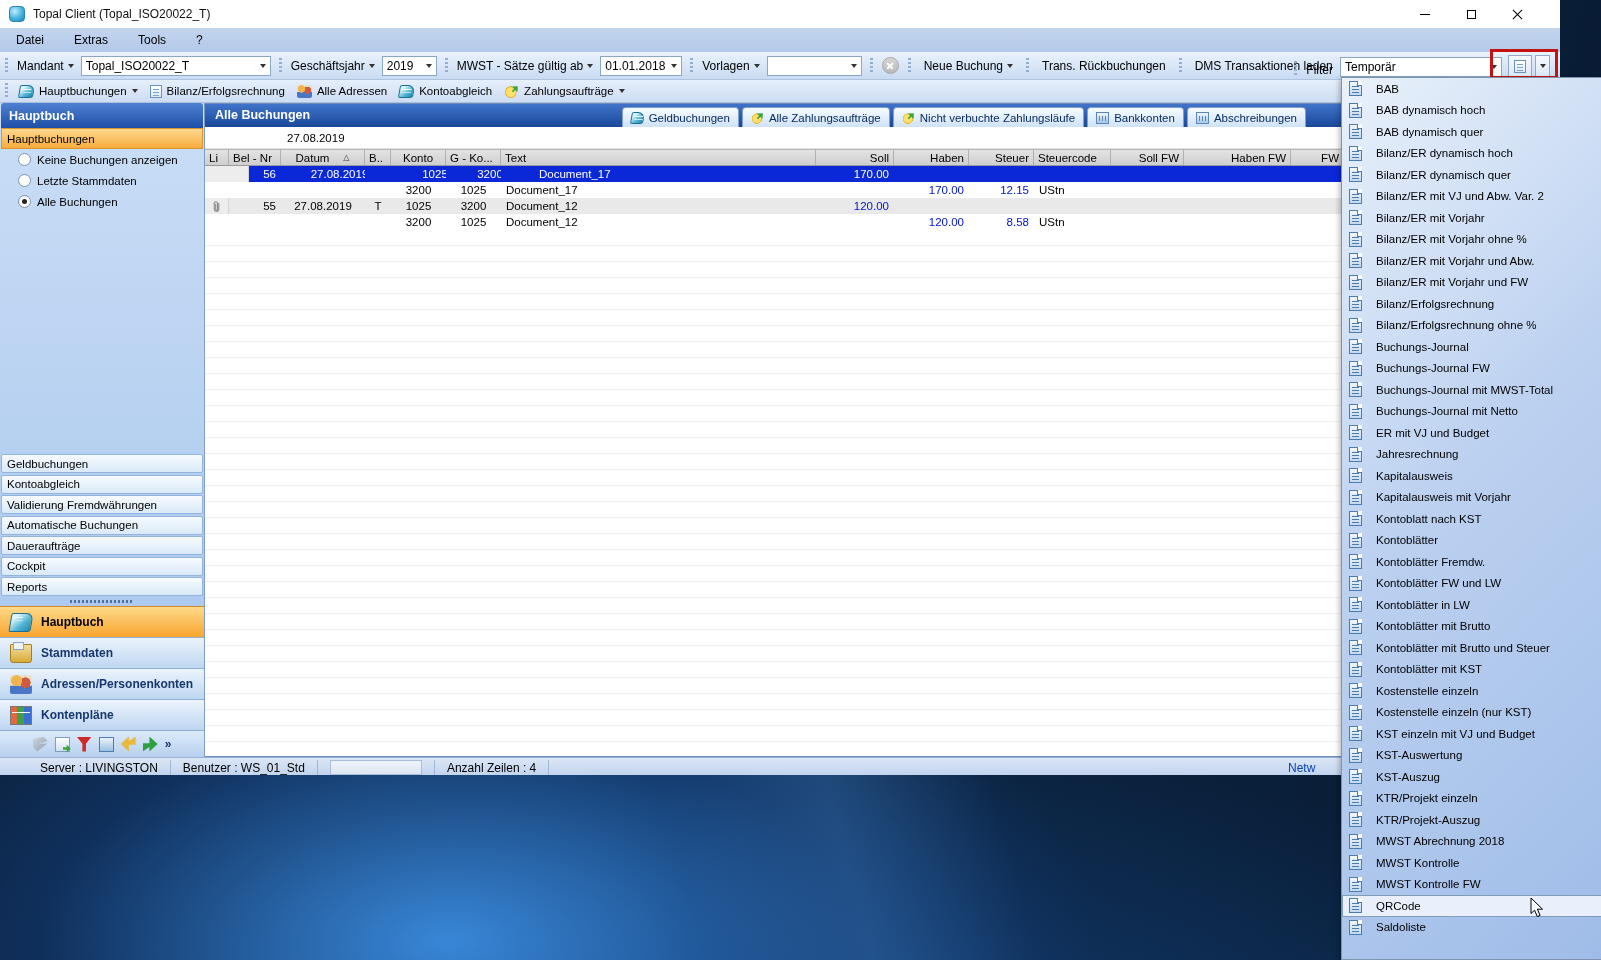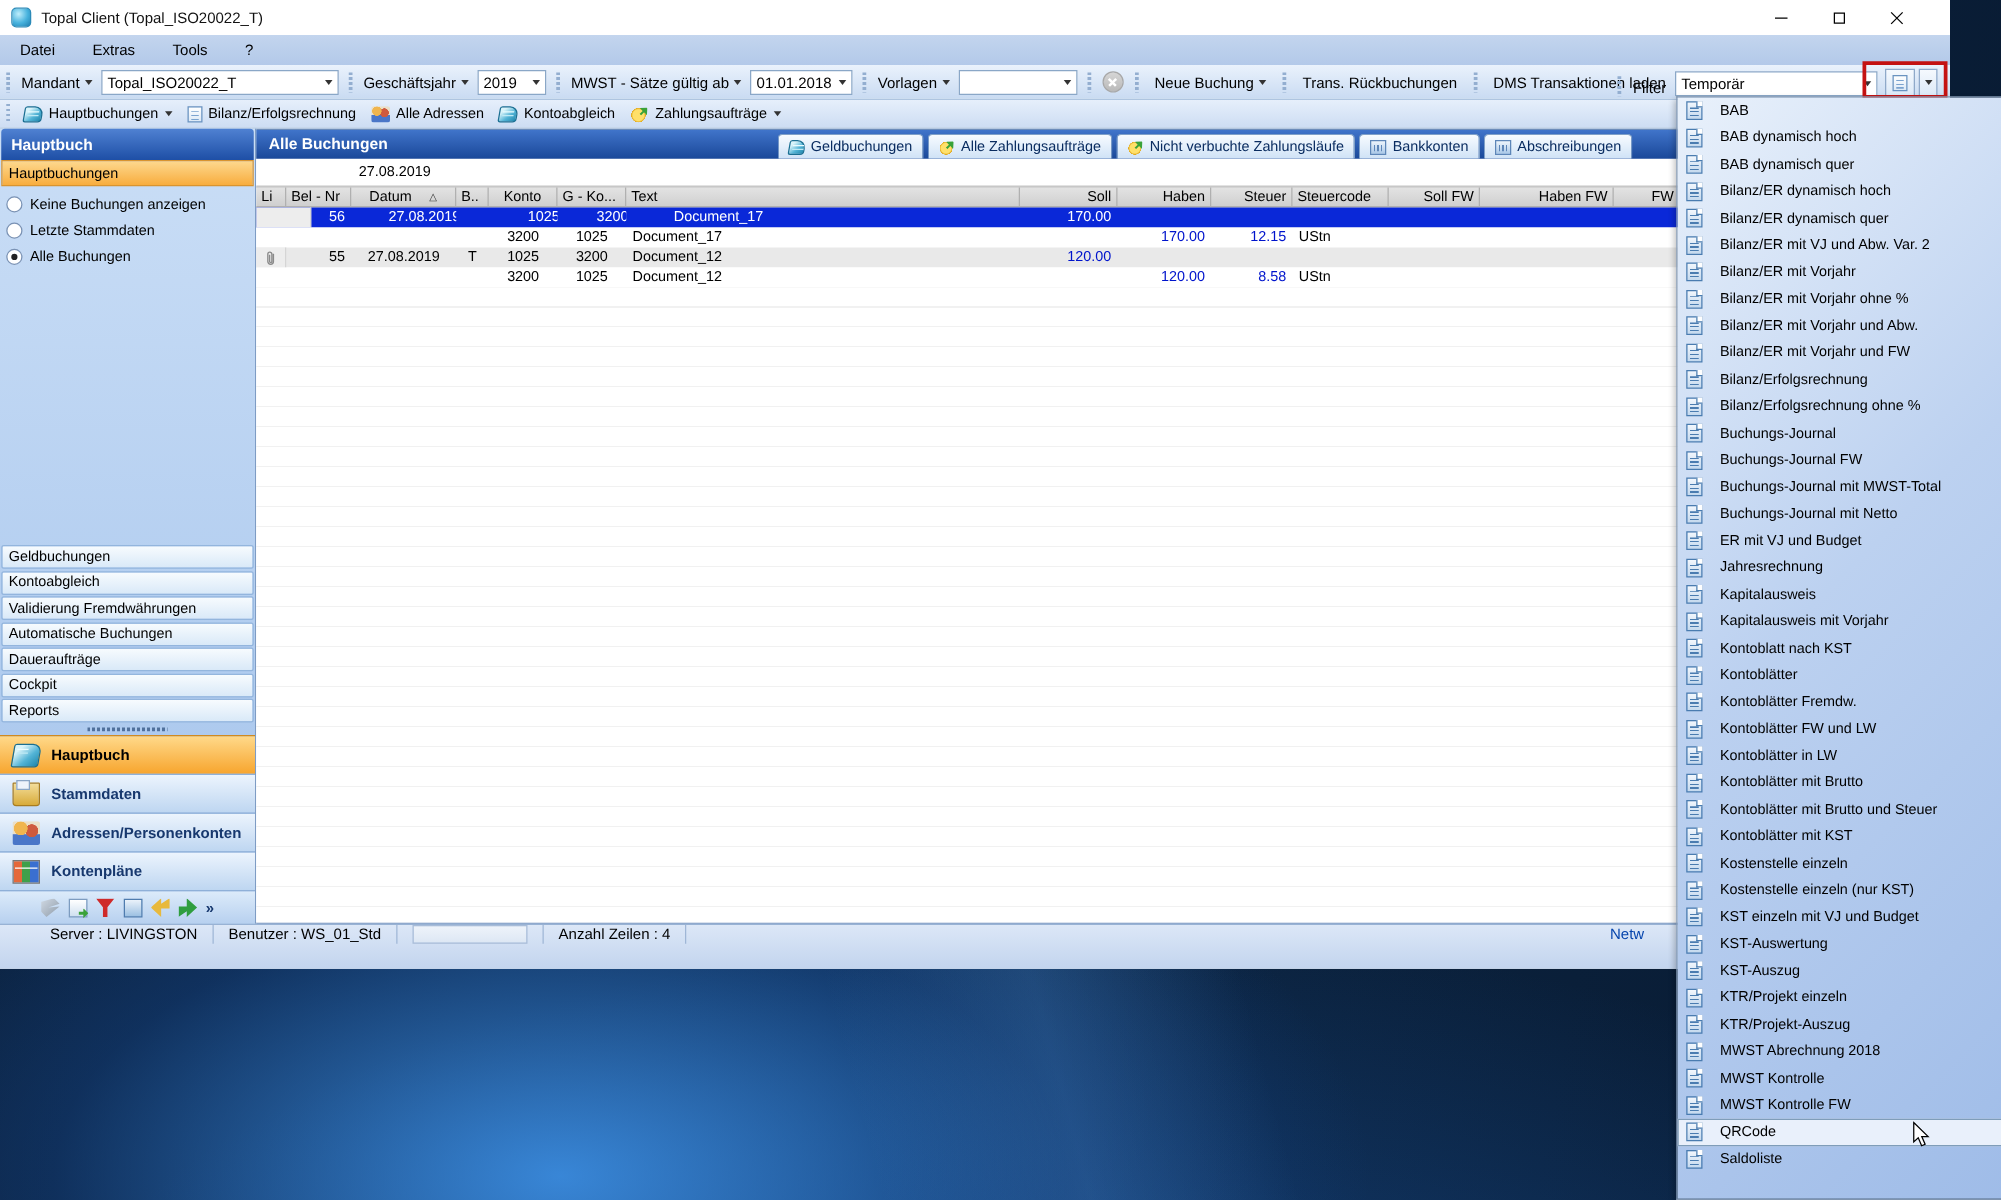--- a/index.html
+++ b/index.html
@@ -60,21 +60,21 @@
   .ic-drawer { background:linear-gradient(#f3dd9a,#d8ab3a); border:1px solid #a87c20; border-radius:1px 1px 3px 3px; }
   .ic-drawer::after { content:""; position:absolute; left:2px; top:-3px; width:9px; height:6px; background:#eef3fa; border:1px solid #8aa5c5; }
   .ic-chart { background:linear-gradient(90deg,#e5683a 0 32%,#3fa04a 32% 64%,#3a6fd0 64%); border:1px solid #777; }
   .ic-chart::after { content:""; position:absolute; left:1px; top:5px; right:1px; height:1px; background:#fff; }
   
   .content { flex:1; display:flex; background:#b9cfec; min-height:0; }
   
   .sidebar { width:205px; flex:none; display:flex; flex-direction:column; background:linear-gradient(#cadef6,#a5c4ec); border-right:1px solid #7e9cc4; }
   .panel-header { height:25px; background:linear-gradient(#4f81d2,#1e4fa6); color:#fff; font-weight:bold; font-size:12.5px; display:flex; align-items:center; padding-left:8px; border-radius:3px 3px 0 0; margin:0 1px; }
   .group-item { height:21px; background:linear-gradient(#fdd88e,#f8ad3e); border:1px solid #d89430; display:flex; align-items:center; padding-left:5px; font-size:11.5px; margin:0 1px; color:#000; }
-  .radio-row { display:flex; align-items:flex-end; gap:6px; height:21px; padding-left:5px; font-size:11.5px; color:#000; }
+  .radio-row { display:flex; align-items:center; gap:6px; height:21px; padding-left:18px; font-size:11.5px; color:#000; }
   .radio-circle { width:13px; height:13px; border:1px solid #7a92b4; border-radius:50%; background:#fff; position:relative; flex:none; }
   .radio-row.checked .radio-circle::after { content:""; position:absolute; left:3px; top:3px; width:5px; height:5px; border-radius:50%; background:#222; }
   .side-filler { flex:1; }
   .side-buttons { display:flex; flex-direction:column; gap:1.5px; padding:1px 1px; }
   .side-btn { height:19px; background:linear-gradient(#f7fbfe,#d9e9f8); border:1px solid #93b5dd; border-radius:2px; display:flex; align-items:center; padding-left:5px; font-size:11.5px; color:#000; }
   .splitter { height:9px; display:flex; align-items:center; justify-content:center; }
   .splitter div { width:64px; height:3px; background:repeating-linear-gradient(to right,#51719c 0 2px,transparent 2px 4px); }
   .nav-item { height:31px; background:linear-gradient(#ecf4fd,#bed6f1); border-top:1px solid #8fb0d8; display:flex; align-items:center; gap:9px; padding-left:10px; font-weight:bold; font-size:12px; color:#17386e; }
   .nav-item.selected { background:linear-gradient(#ffd98a,#f7a52e); color:#000; border-top:1px solid #d08a20; }
   .nav-item .mini-icon { width:22px; height:19px; }
@@ -106,21 +106,21 @@
   .row .cell { display:flex; align-items:center; padding:0 5px; overflow:hidden; white-space:nowrap; color:#000; }
   .row.alt { background:#e9e9e9; }
   .row.sel { background:#0a28d8; }
   .row.sel .cell { color:#fff;padding-left:38px; }
   .row .num { color:#0014cc; }
   .row.sel .num { color:#fff; }
   .c-li { background:#ededed; border-right:1px solid #d5d5d5; justify-content:center; }
   .row.sel .c-li { background:#ededed; }
   .empty-area { flex:1; background:repeating-linear-gradient(to bottom,#ffffff 0 15px,#f1f1f1 15px 16px); }
   
-  .statusbar { height:36px; background:linear-gradient(#dce7f7,#c2d4ee); border-top:1px solid #98b2d4; display:flex; align-items:flex-start; font-size:12px; color:#000; flex:none; position:relative; }
+  .statusbar { height:18px; background:linear-gradient(#dce7f7,#c2d4ee); border-top:1px solid #98b2d4; display:flex; align-items:flex-end; font-size:12px; color:#000; flex:none; position:relative; }
   .sb-sep { width:1px; height:15px; background:#9fb6d6; margin:0 12px; }
   .sb-item { white-space:nowrap; }
   .progress-box { width:92px; height:15px; border:1px solid #a8bcd8; background:linear-gradient(#eef3fa,#dde7f4); }
   .sb-link { position:absolute; left:1288px; color:#0645ad; }
   
   .red-box { position:absolute; left:1490px; top:49px; width:68px; height:30px; border:3px solid #c41212; z-index:40; }
   
   .dropdown { position:absolute; left:1341px; top:77px; width:261px; height:883px; z-index:60;
     border:1px solid #7e93ad; border-right:none; overflow:hidden;
     background:linear-gradient(135deg,#e9f1fb 0%,#bcd1f0 45%,#9fbce8 100%);

